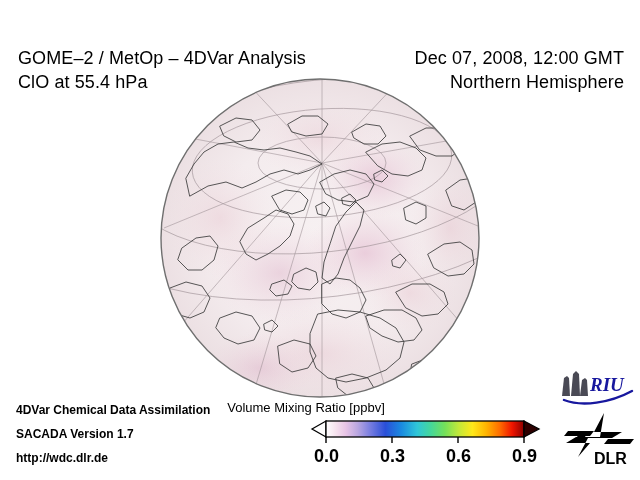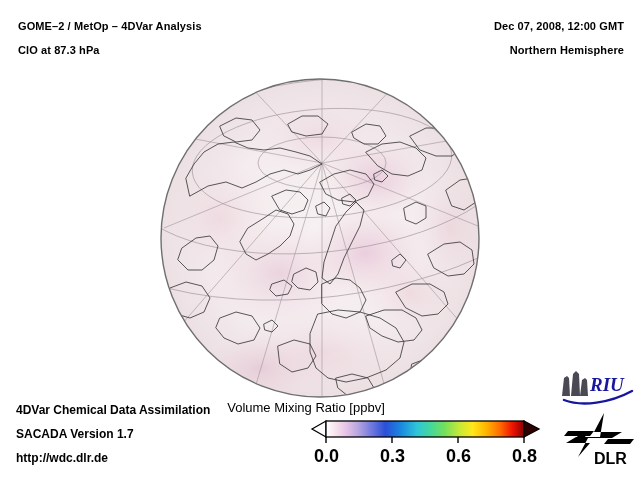--- a/index.html
+++ b/index.html
@@ -1,21 +1,21 @@
 <!DOCTYPE html>
 <html><head>
 <meta charset="utf-8">
 <style>
   html,body{margin:0;padding:0;background:#fff;}
   body{
     width:640px;height:480px;position:relative;overflow:hidden;
     font-family:"Liberation Sans", sans-serif;
     color:#000;background:#ffffff;
   }
-  .hdr{position:absolute;font-weight:bold;font-size:11px;letter-spacing:.1px;white-space:nowrap;}
+  .hdr{position:absolute;font-weight:normal;font-size:18px;letter-spacing:.1px;white-space:nowrap;margin-top:28px;}
   #hdr-l1{left:18px;top:20px;}
   #hdr-l2{left:18px;top:44px;}
   #hdr-r1{right:16px;top:20px;text-align:left;}
   #hdr-r2{right:16px;top:44px;text-align:left;}
 
   #globe-wrap{position:absolute;left:160px;top:78px;width:320px;height:320px;}
   #globe-svg{display:block;width:320px;height:320px;}
 
   .foot{position:absolute;font-weight:bold;font-size:12px;white-space:nowrap;}
   #foot1{left:16px;top:403px;}
@@ -29,21 +29,21 @@
   #cbar-svg{display:block;}
   .cb-tick-label{position:absolute;top:446px;font-weight:bold;font-size:18px;}
 
   #riu-logo{position:absolute;left:558px;top:370px;width:76px;height:36px;}
   #dlr-logo{position:absolute;left:564px;top:412px;width:72px;height:56px;}
 </style>
 </head>
 <body>
 
 <div class="hdr" id="hdr-l1">GOME–2 / MetOp – 4DVar Analysis</div>
-<div class="hdr" id="hdr-l2">ClO at 87.3 hPa</div>
+<div class="hdr" id="hdr-l2">ClO at 55.4 hPa</div>
 <div class="hdr" id="hdr-r1">Dec 07, 2008, 12:00 GMT</div>
 <div class="hdr" id="hdr-r2">Northern Hemisphere</div>
 
 <div id="globe-wrap">
   <svg id="globe-svg" viewBox="0 0 320 320" xmlns="http://www.w3.org/2000/svg">
     <defs>
       <clipPath id="discClip">
           <circle cx="160" cy="160" r="159"></circle>
         </clipPath>
       <radialGradient id="gBase" cx="50%" cy="50%" r="50%">
@@ -188,21 +188,21 @@
       <line x1="82" y1="18" x2="82" y2="24"></line>
       <line x1="148" y1="18" x2="148" y2="24"></line>
       <line x1="214" y1="18" x2="214" y2="24"></line>
     </g>
   </svg>
 </div>
 
 <div class="cb-tick-label" style="left:314px">0.0</div>
 <div class="cb-tick-label" style="left:380px">0.3</div>
 <div class="cb-tick-label" style="left:446px">0.6</div>
-<div class="cb-tick-label" style="left:512px">0.8</div>
+<div class="cb-tick-label" style="left:512px">0.9</div>
 
 <div id="riu-logo">
   <svg width="76" height="36" viewBox="0 0 76 36" xmlns="http://www.w3.org/2000/svg">
     <g fill="#4a4a55">
       <polygon points="4,26 6,8 9,6 11,8 12,26"></polygon>
       <polygon points="13,26 15,4 18,1 21,4 22,26"></polygon>
       <polygon points="22,26 24,10 27,8 29,10 30,26"></polygon>
     </g>
     <text x="32" y="21" font-family="'Liberation Serif', serif" font-size="19" font-style="italic" font-weight="bold" fill="#17179e">RIU</text>
     <path d="M6 30 C24 37, 52 33, 74 21" fill="none" stroke="#17179e" stroke-width="2.4" stroke-linecap="round"></path>

